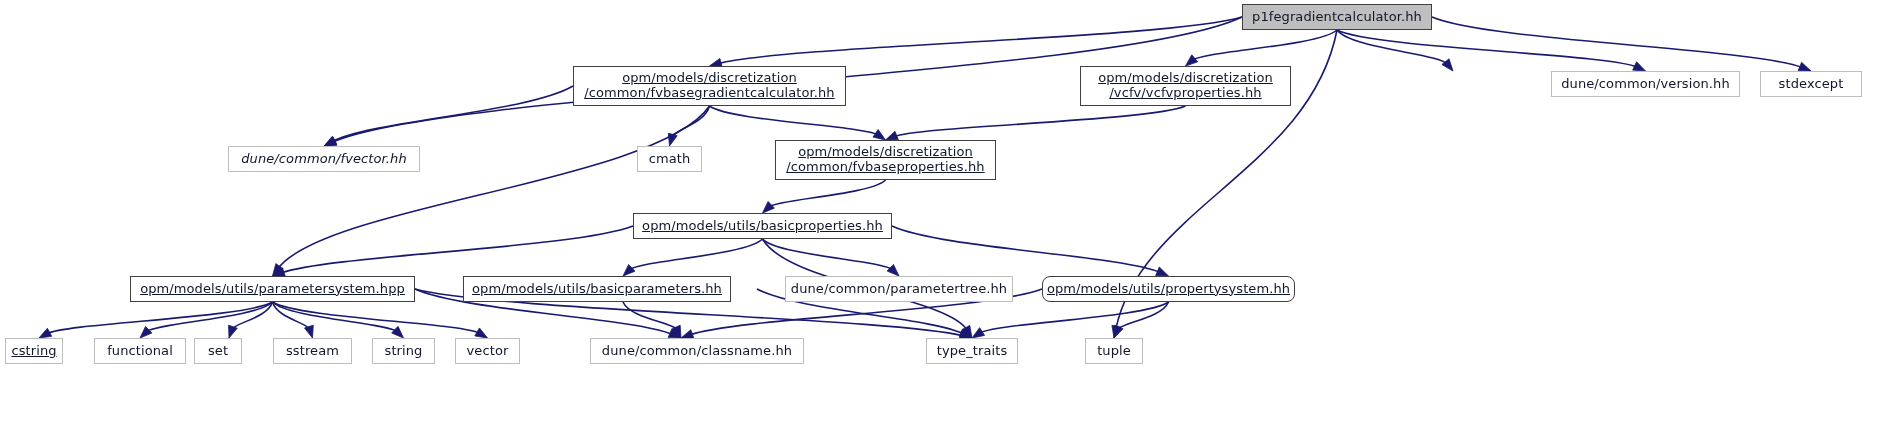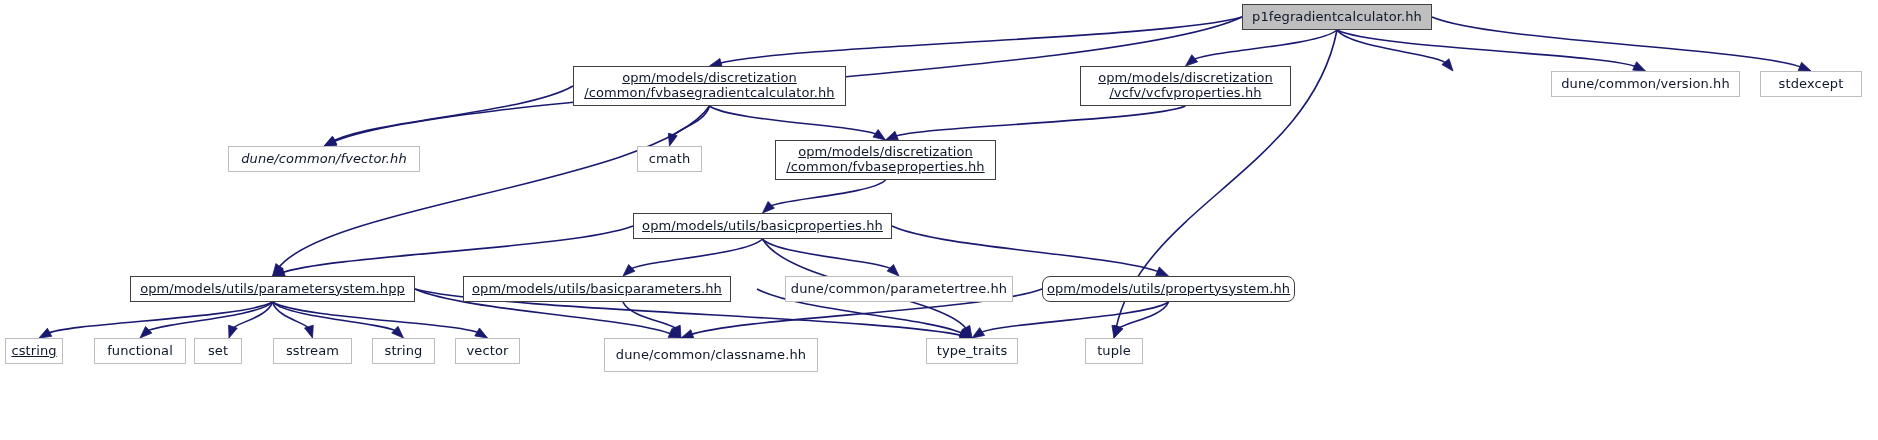--- a/index.html
+++ b/index.html
@@ -142,16 +142,16 @@
     <div class="node-box strong" style="left: 130px; top: 276px; width: 285px; height: 26px;">opm/models/utils/parametersystem.hpp</div>
     <div class="node-box strong" style="left: 463px; top: 276px; width: 268px; height: 26px;">opm/models/utils/basicparameters.hh</div>
     <div class="node-box" style="left: 785px; top: 276px; width: 228px; height: 26px;">dune/common/parametertree.hh</div>
     <div class="node-box strong" style="left: 1042px; top: 276px; width: 253px; height: 26px; border-radius: 8px;">opm/models/utils/propertysystem.hh</div>
     <div class="node-box" style="left: 5px; top: 338px; width: 58px; height: 26px; text-decoration: underline;">cstring</div>
     <div class="node-box" style="left: 94px; top: 338px; width: 92px; height: 26px;">functional</div>
     <div class="node-box" style="left: 194px; top: 338px; width: 48px; height: 26px;">set</div>
     <div class="node-box" style="left: 273px; top: 338px; width: 79px; height: 26px;">sstream</div>
     <div class="node-box" style="left: 372px; top: 338px; width: 63px; height: 26px;">string</div>
     <div class="node-box" style="left: 455px; top: 338px; width: 65px; height: 26px;">vector</div>
-    <div class="node-box" style="left: 604px; top: 338px; width: 214px; height: 34px; text-align: right;">dune/common/classname.hh</div>
+    <div class="node-box" style="left: 590px; top: 338px; width: 214px; height: 26px; text-align: right;">dune/common/classname.hh</div>
     <div class="node-box" style="left: 926px; top: 338px; width: 92px; height: 26px;">type_traits</div>
     <div class="node-box" style="left: 1085px; top: 338px; width: 58px; height: 26px;">tuple</div>
   </div>
 
 </body></html>

